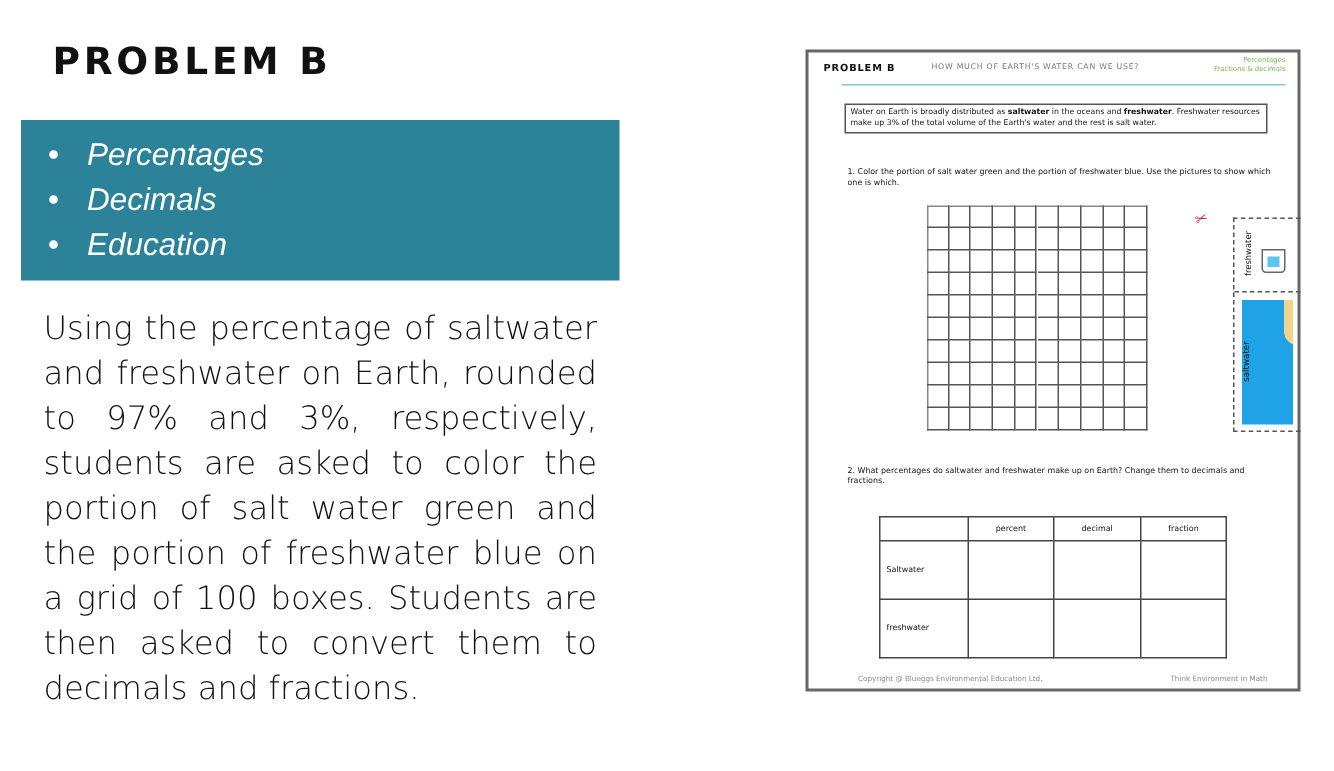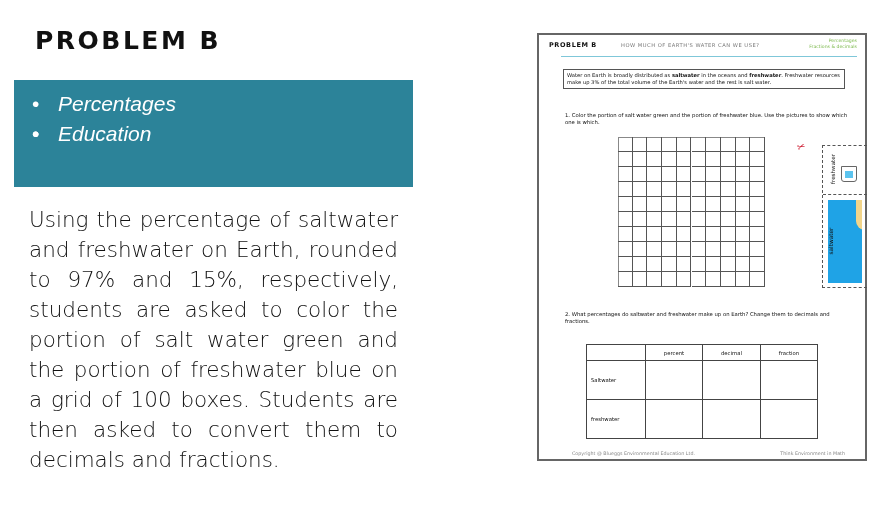--- a/index.html
+++ b/index.html
@@ -41,26 +41,26 @@
   .foot-right { position:absolute; right:20px; top:416px; font-size:4.8px; color:#888; }
 </style>
 </head>
 <body>
 
 <div class="title">PROBLEM B</div>
 
 <div class="topics">
   <ul>
     <li><span class="bullet">•</span><span>Percentages</span></li>
-    <li><span class="bullet">•</span></li>
+    <li><span class="bullet">•</span><span>Decimals</span></li>
     <li><span class="bullet">•</span><span>Education</span></li>
   </ul>
 </div>
 
-<div class="body-text">Using the percentage of saltwater and freshwater on Earth, rounded to 97% and 15%, respectively, students are asked to color the portion of salt water green and the portion of freshwater blue on a grid of 100 boxes. Students are then asked to convert them to decimals and fractions.</div>
+<div class="body-text">Using the percentage of saltwater and freshwater on Earth, rounded to 97% and 3%, respectively, students are asked to color the portion of salt water green and the portion of freshwater blue on a grid of 100 boxes. Students are then asked to convert them to decimals and fractions.</div>
 
 <div class="sheet">
   <div class="sh-title">PROBLEM B</div>
   <div class="sh-q">HOW MUCH OF EARTH'S WATER CAN WE USE?</div>
   <div class="sh-tags">
     <div>Percentages</div>
     <div>Fractions &amp; decimals</div>
   </div>
   <div class="sh-rule"></div>
 

